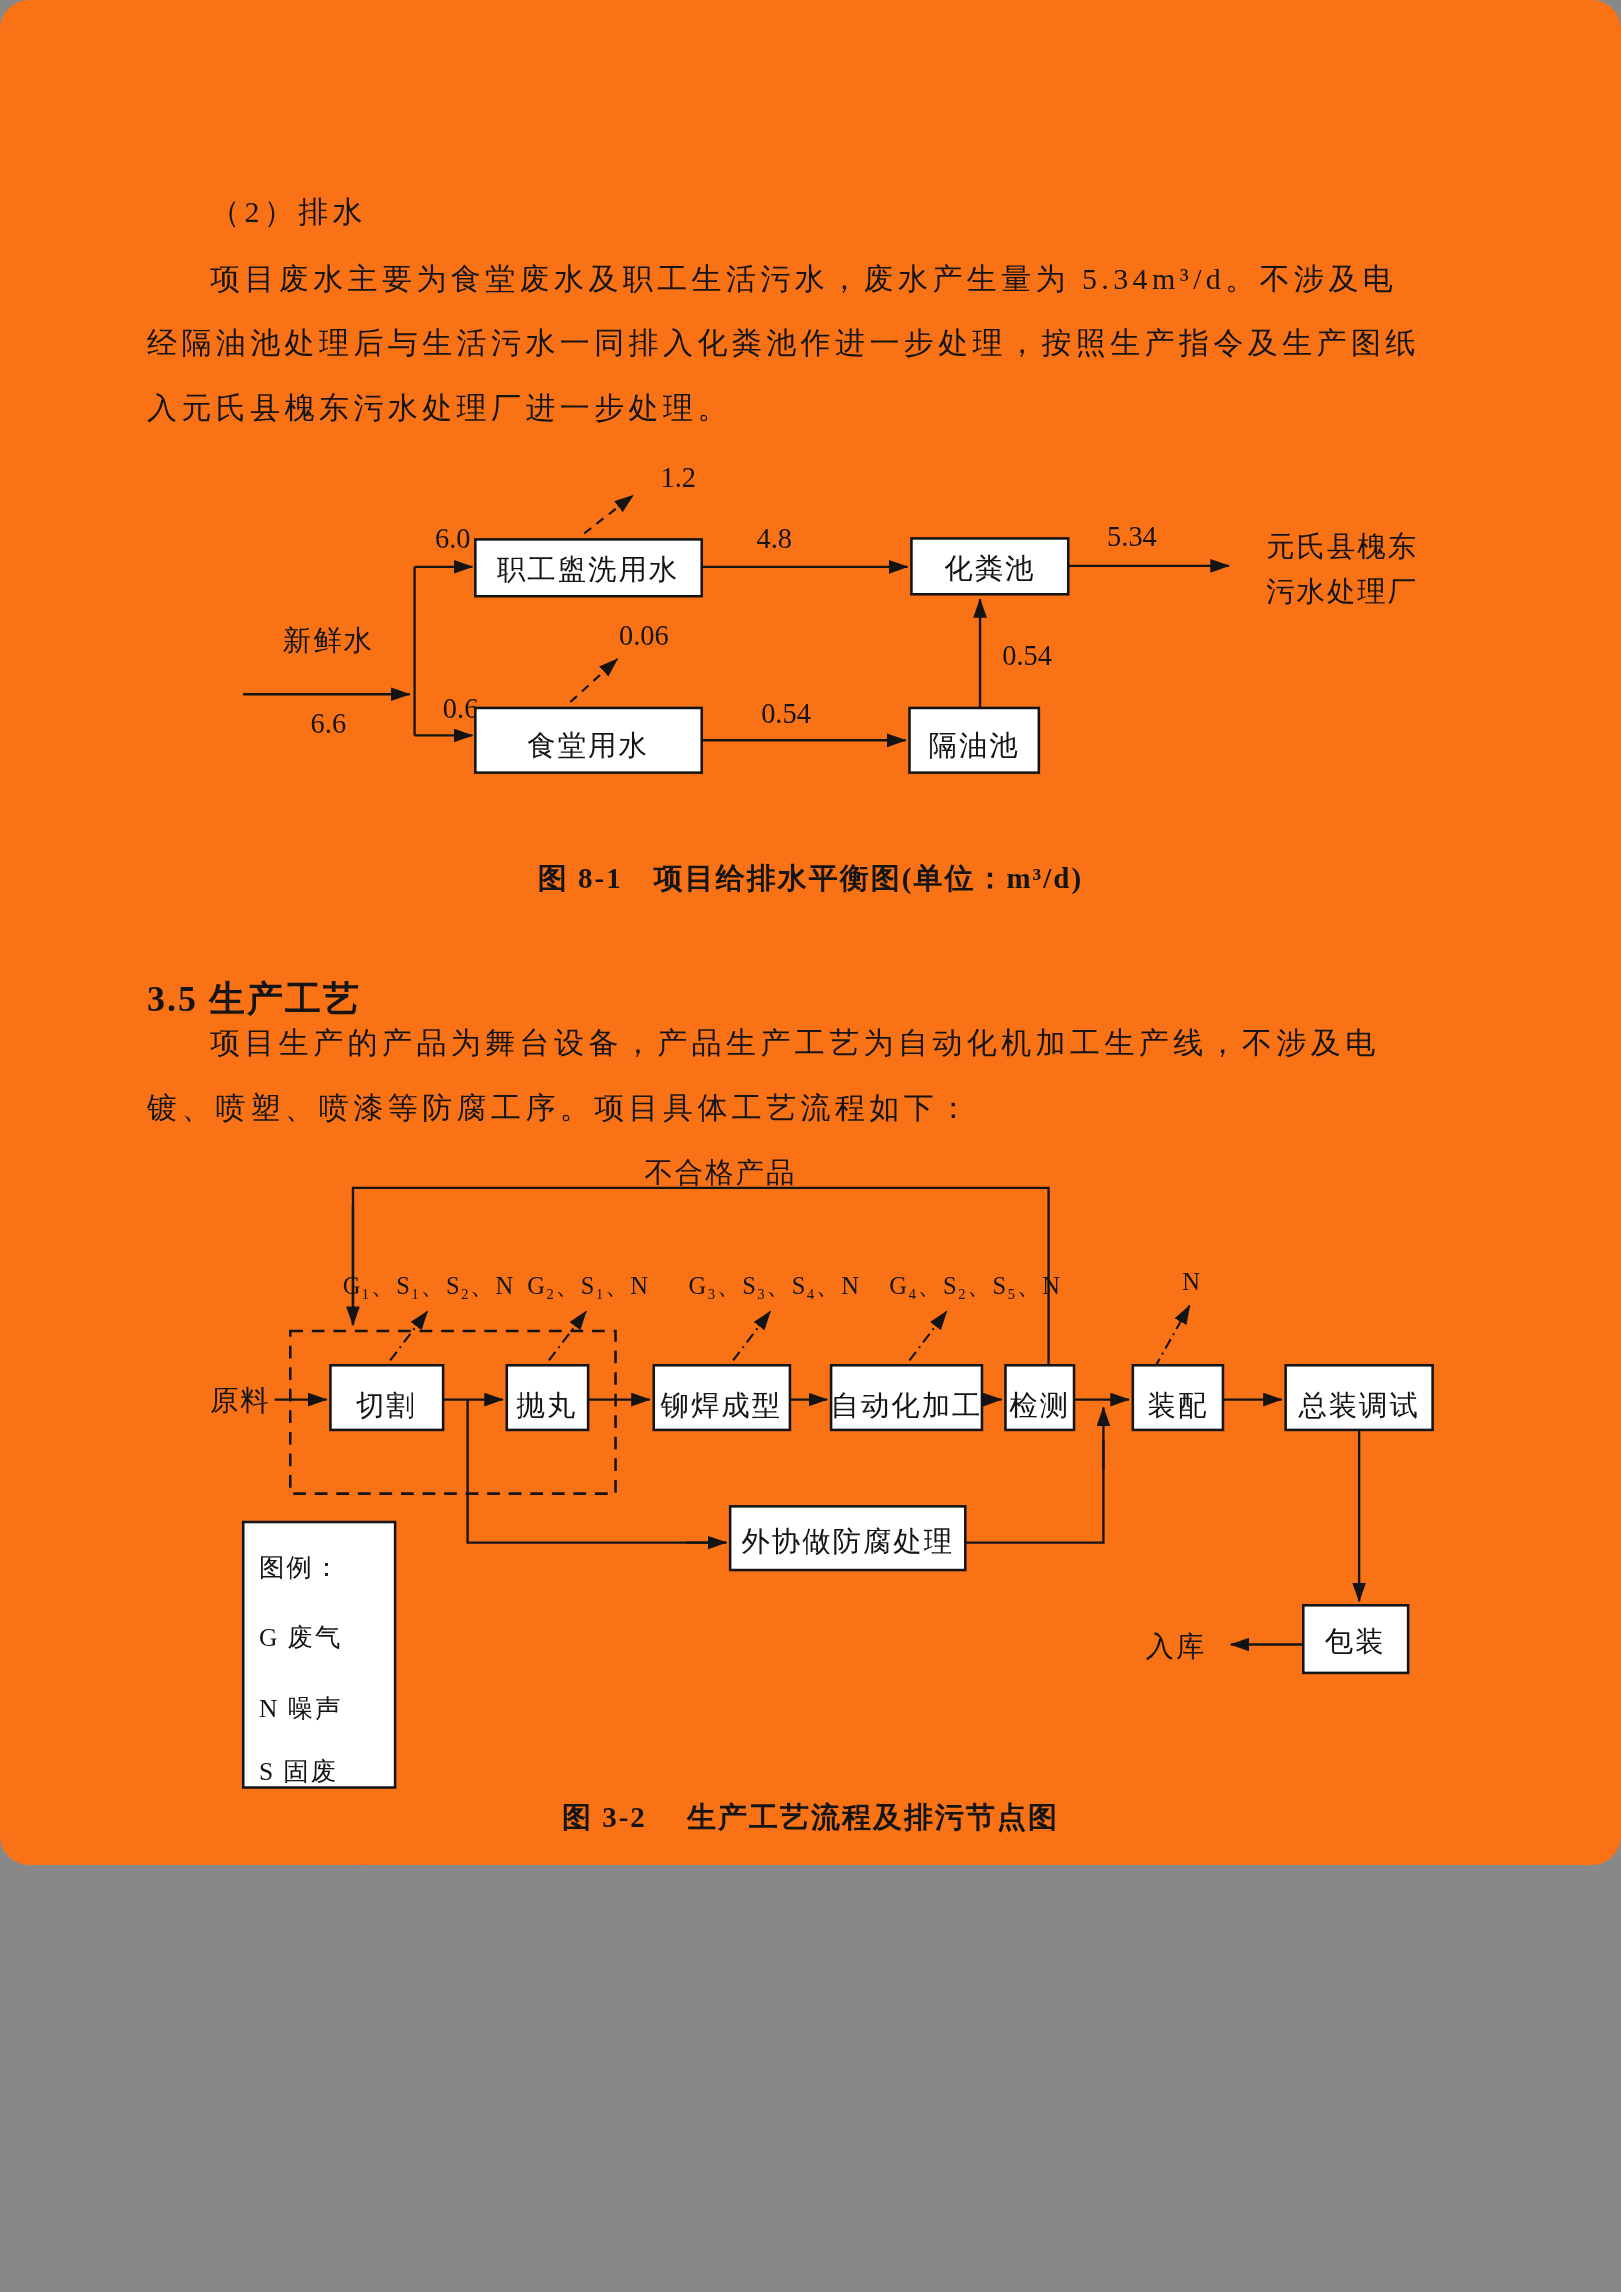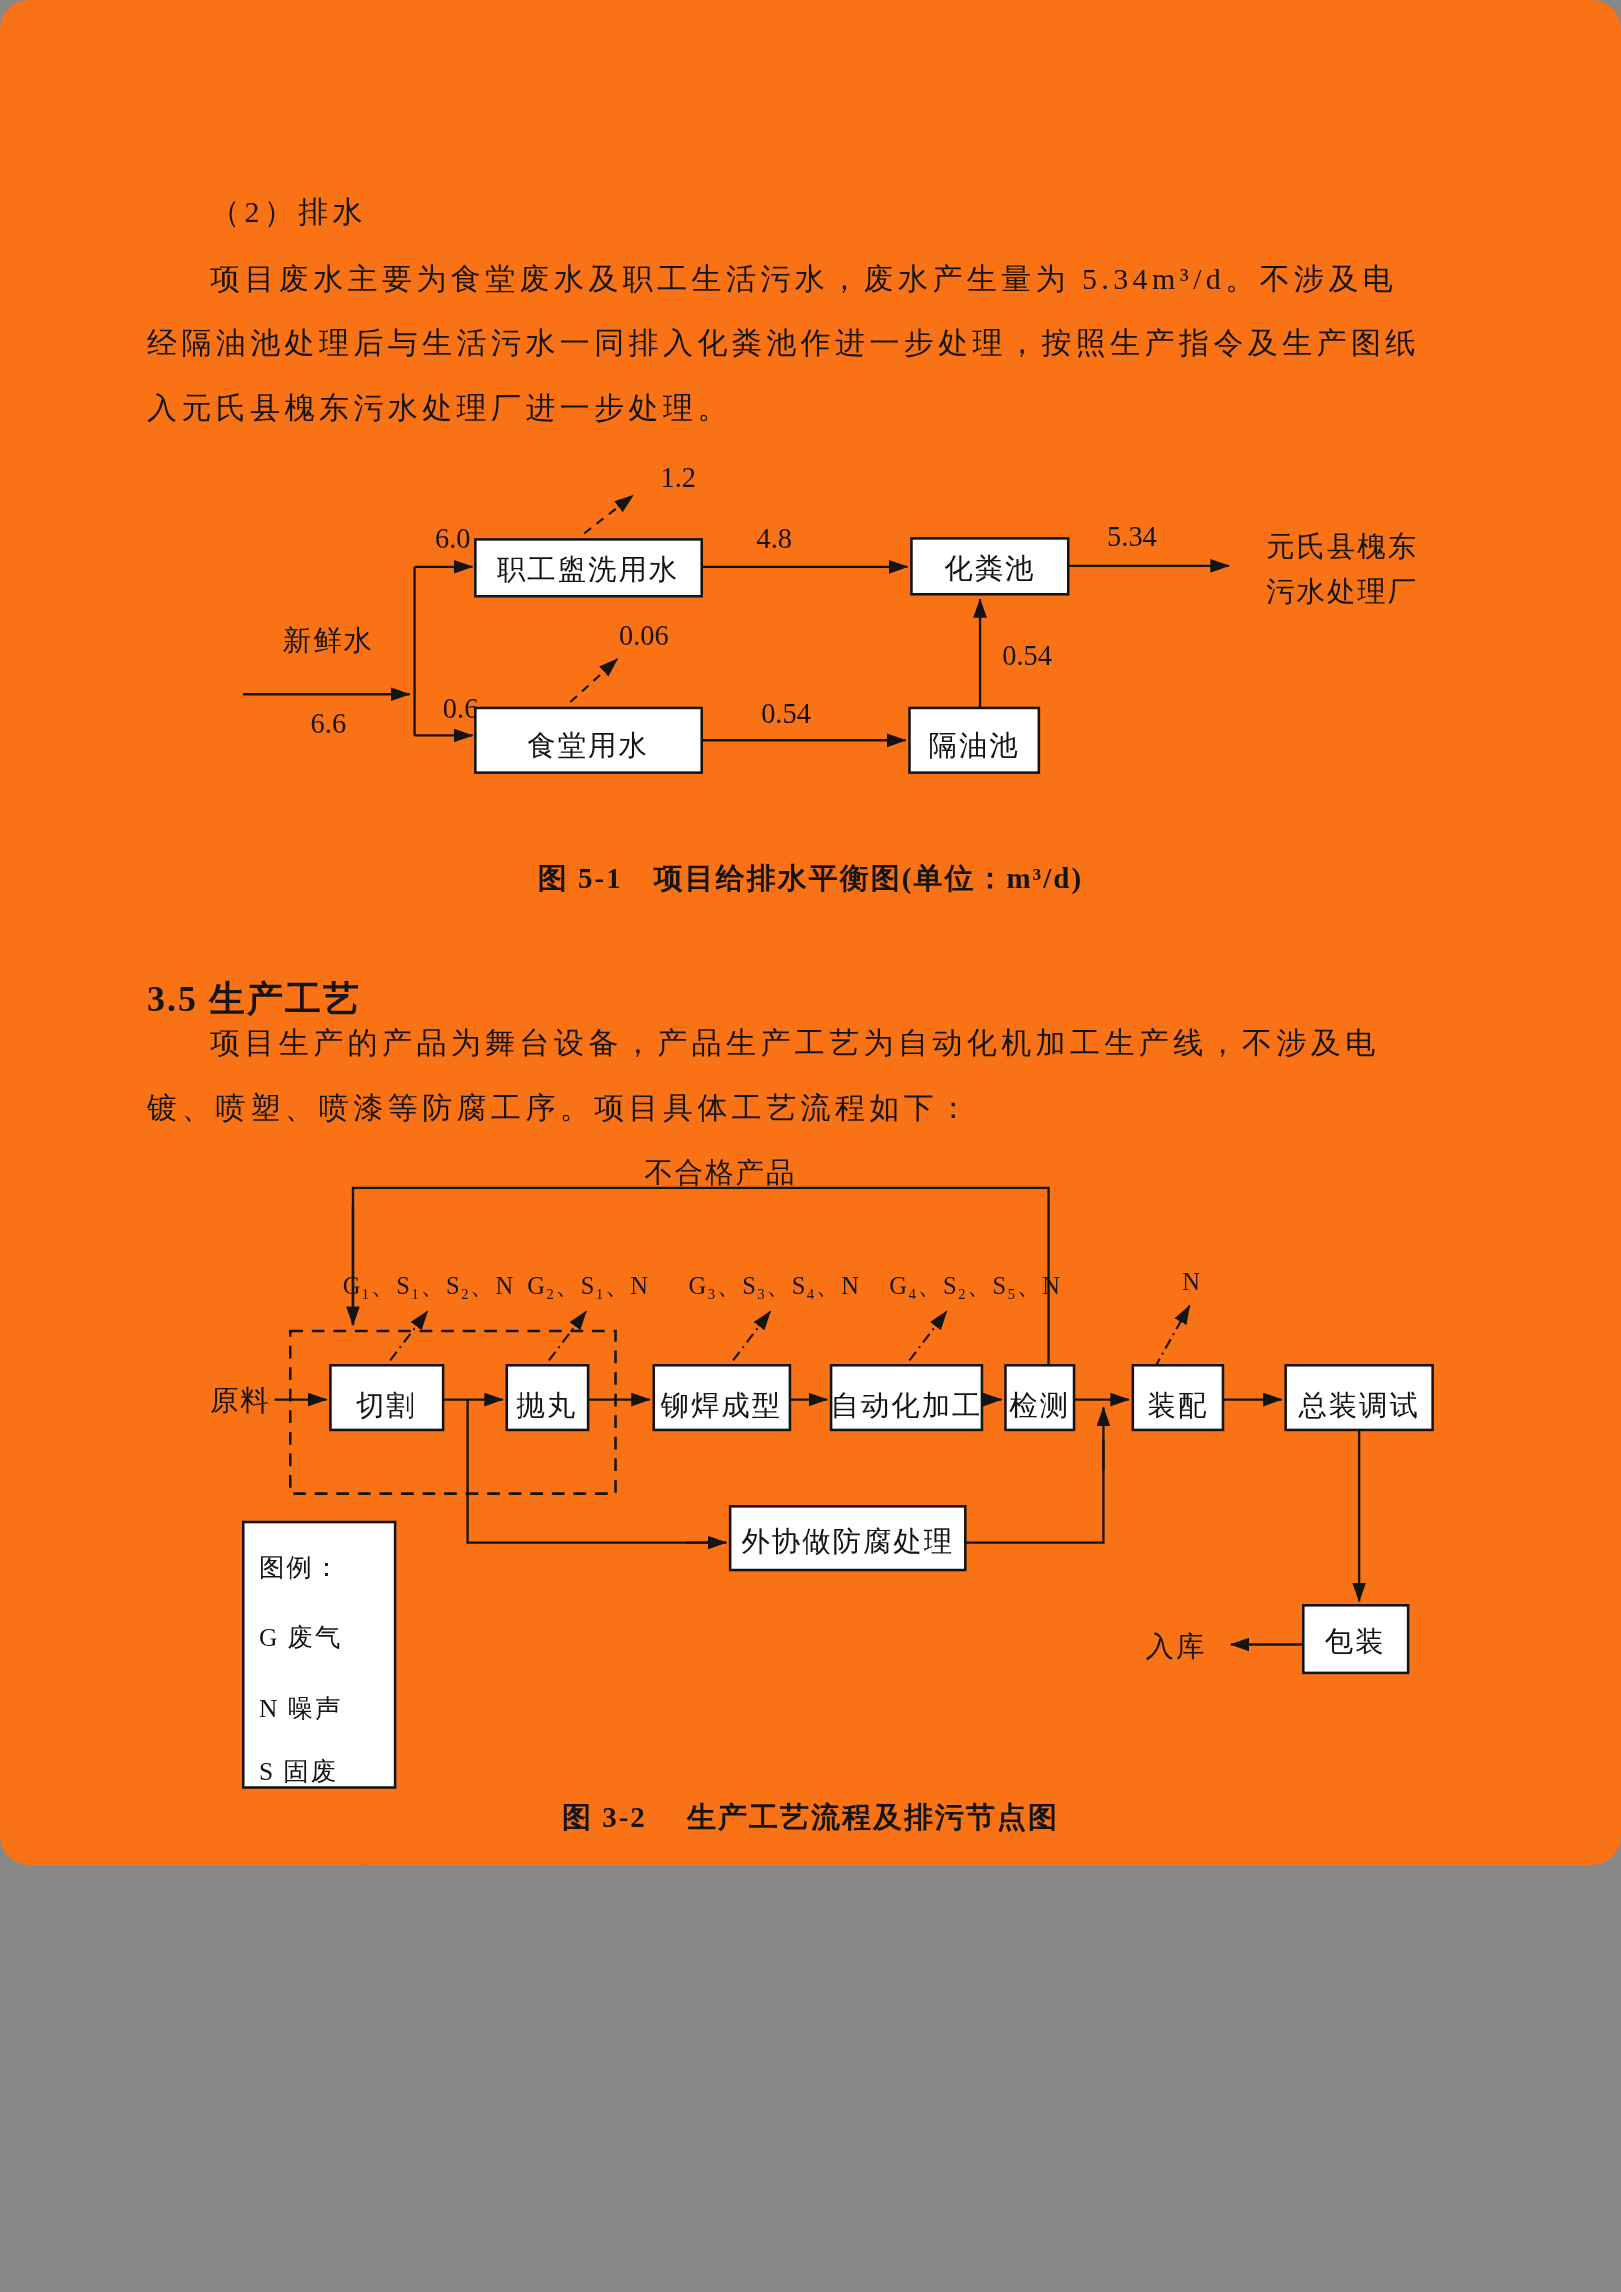--- a/index.html
+++ b/index.html
@@ -73,21 +73,21 @@
 
     <line class="flow" x1="716" y1="755" x2="924" y2="755" marker-end="url(#arr1)"></line>
     <text class="num" x="802" y="737" text-anchor="middle">0.54</text>
     <rect class="boxline" x="928" y="722" width="132" height="66"></rect>
     <text class="boxlbl" x="994" y="770" text-anchor="middle">隔油池</text>
 
     <line class="flow" x1="1000" y1="722" x2="1000" y2="611" marker-end="url(#arr1)"></line>
     <text class="num" x="1048" y="678" text-anchor="middle">0.54</text>
   </svg>
 
-  <div class="caption centered" style="top:859px">图 5-1　项目给排水平衡图(单位：m³/d)</div>
+  <div class="caption centered" style="top:859px">图 8-1　项目给排水平衡图(单位：m³/d)</div>
 
   <div class="h35" style="left:147px;top:947px">3.5 生产工艺</div>
   <div class="tline" style="left:210px;top:1023px">项目生产的产品为舞台设备，产品生产工艺为自动化机加工生产线，不涉及电</div>
   <div class="tline" style="left:147px;top:1088px">镀、喷塑、喷漆等防腐工序。项目具体工艺流程如下：</div>
 
   <svg style="top:1137px" width="1621" height="676" viewBox="0 1160 1654 690">
     <defs>
       <marker id="arr2" markerUnits="userSpaceOnUse" markerWidth="22" markerHeight="16" refX="19" refY="7" orient="auto">
         <path d="M0,0 L20,7 L0,14 Z" fill="#141414"></path>
       </marker>

